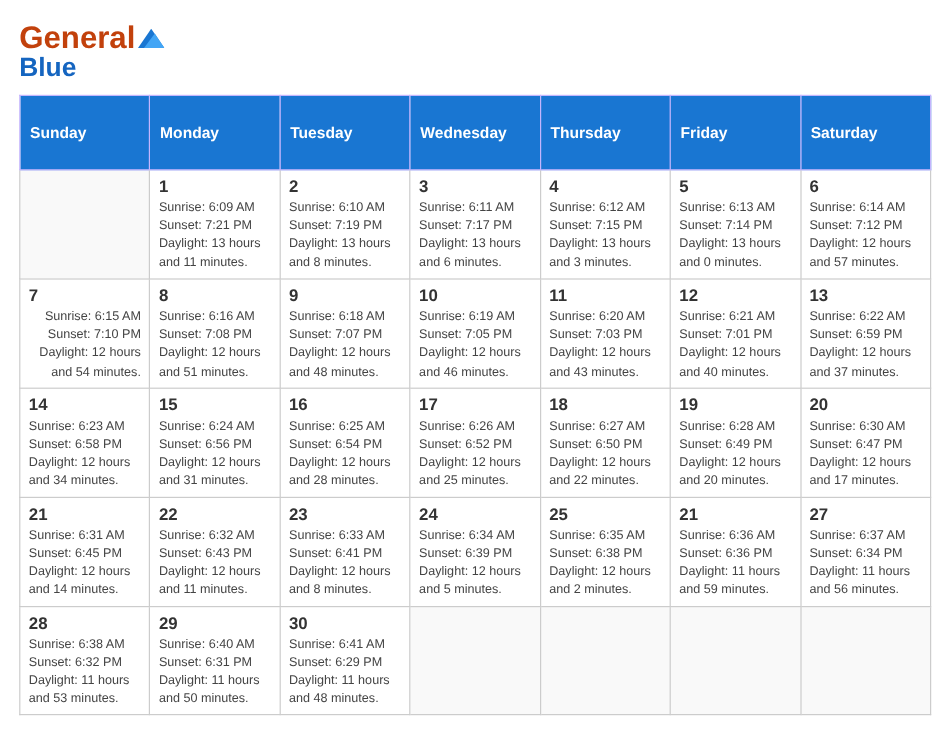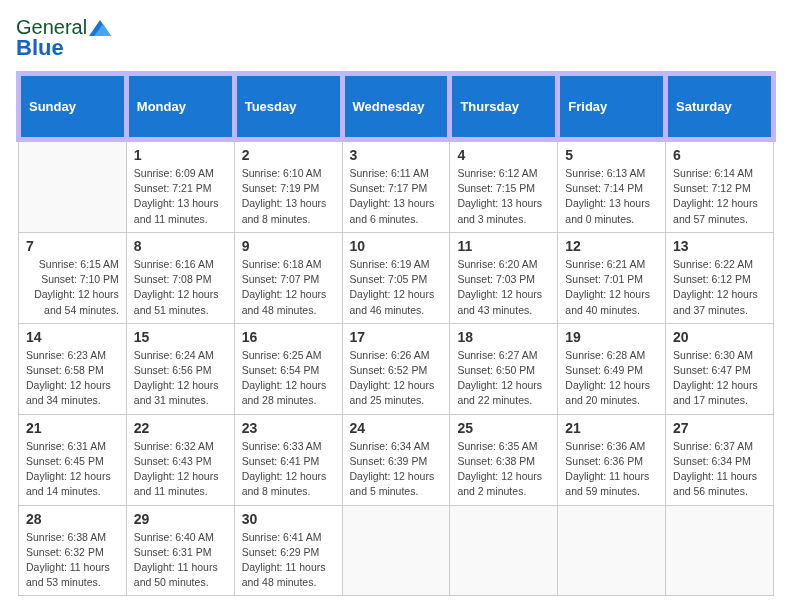--- a/index.html
+++ b/index.html
@@ -38,21 +38,21 @@
       border-collapse: collapse;
       border: 1px solid #ccc;
     }
     .calendar th {
       background-color: #1976d2;
       color: #fff;
       font-size: 13px;
       font-weight: bold;
       padding: 23px 8px;
       text-align: left;
-      border: 5px solid #c4b5fd;
+      border: 1px solid #c4b5fd;
     }
     .calendar td {
       vertical-align: top;
       border: 1px solid #ccc;
       padding: 5px 7px;
       width: 108px;
       height: 85px;
       font-size: 11px;
       color: #333;
       background: #fff;
@@ -71,21 +71,21 @@
       color: #444;
       line-height: 1.45;
     }
   </style>
 </head>
 <body>
 
 <div class="header">
   <div class="logo">
     <div style="display:flex;align-items:center;">
-      <span style="font-size:20px;font-weight:normal;color:#14532d;">General</span>
+      <span style="font-size:26px;font-weight:bold;color:#c2410c;">General</span>
       <svg width="22" height="16" viewBox="0 0 22 16" style="margin-left:2px;">
         <polygon points="0,16 11,0 22,16" fill="#1976d2"></polygon>
         <polygon points="5,16 14,4 22,16" fill="#42a5f5"></polygon>
       </svg>
     </div>
     <span style="font-size:22px;font-weight:bold;color:#1565c0;margin-top:-4px;text-align:right;">Blue</span>
   </div>
 </div>
 
 <table class="calendar">
@@ -185,21 +185,21 @@
         <td>
           <div class="day-num">12</div>
           <div class="day-info" style="white-space: pre-line;">Sunrise: 6:21 AM
 Sunset: 7:01 PM
 Daylight: 12 hours
 and 40 minutes.</div>
         </td>
         <td>
           <div class="day-num">13</div>
           <div class="day-info" style="white-space: pre-line;">Sunrise: 6:22 AM
-Sunset: 6:12 PM
+Sunset: 6:59 PM
 Daylight: 12 hours
 and 37 minutes.</div>
         </td>
       </tr>
       <tr>
         <td>
           <div class="day-num">14</div>
           <div class="day-info" style="white-space: pre-line;">Sunrise: 6:23 AM
 Sunset: 6:58 PM
 Daylight: 12 hours

